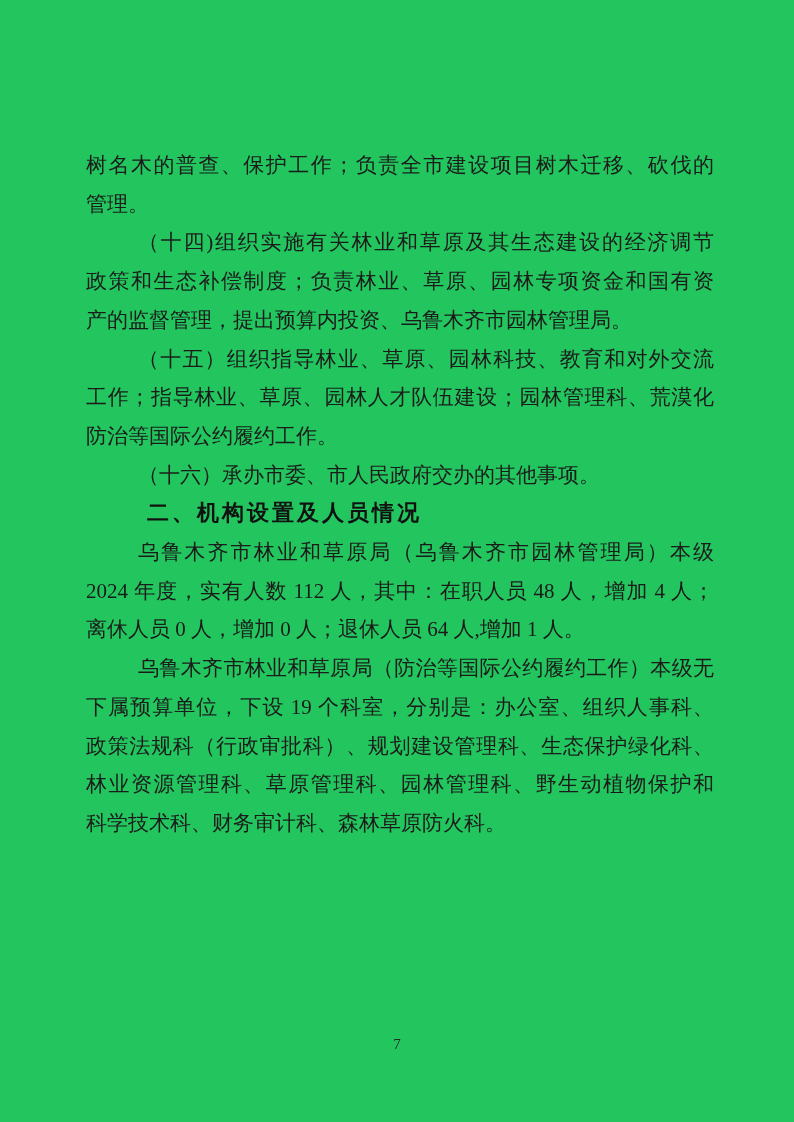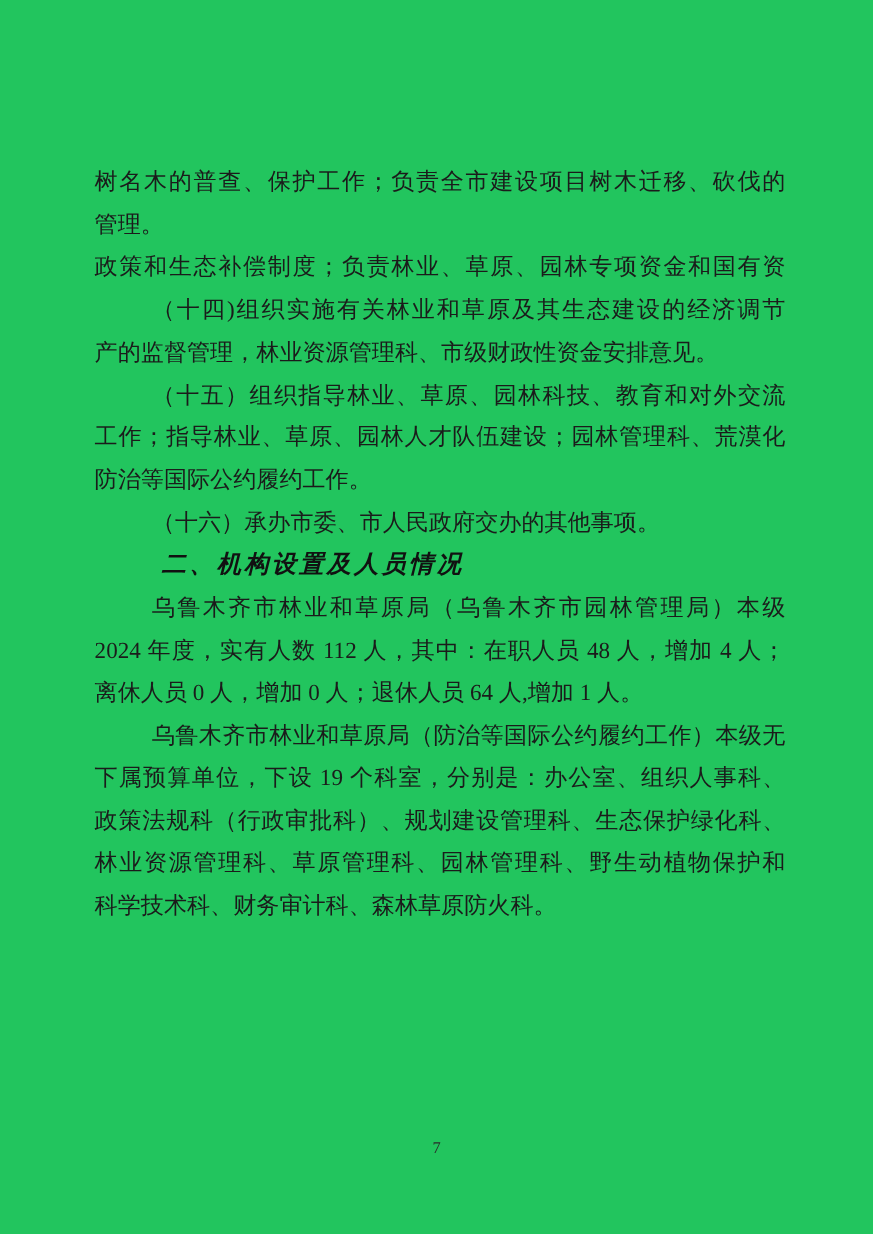--- a/index.html
+++ b/index.html
@@ -35,21 +35,20 @@
   
   .line.ind { text-indent: 52px; }
   .heading {
     font-family: "Liberation Sans", "DejaVu Sans", sans-serif;
     font-weight: bold;
     font-size: 22px;
     letter-spacing: 3px;
     padding-left: 61px;
     color: #111111;
     line-height: 38.7px;
-    font-style: italic;
   }
   .footer {
     position: absolute;
     left: 0; top: 1036px;
     width: 794px;
     text-align: center;
     font-size: 15px;
     color: #2a2a2a;
   }
 </style>
@@ -59,23 +58,23 @@
 <div class="page">
 
   <div class="content">
 
     <div class="para">
       <div class="line">树名木的普查、保护工作；负责全市建设项目树木迁移、砍伐的</div>
       <div class="line last">管理。</div>
     </div>
 
     <div class="para">
+      <div class="line ind">（十四)组织实施有关林业和草原及其生态建设的经济调节</div>
       <div class="line">政策和生态补偿制度；负责林业、草原、园林专项资金和国有资</div>
-      <div class="line ind">（十四)组织实施有关林业和草原及其生态建设的经济调节</div>
-      <div class="line last">产的监督管理，林业资源管理科、市级财政性资金安排意见。</div>
+      <div class="line last">产的监督管理，提出预算内投资、乌鲁木齐市园林管理局。</div>
     </div>
 
     <div class="para">
       <div class="line ind">（十五）组织指导林业、草原、园林科技、教育和对外交流</div>
       <div class="line">工作；指导林业、草原、园林人才队伍建设；园林管理科、荒漠化</div>
       <div class="line last">防治等国际公约履约工作。</div>
     </div>
 
     <div class="para">
       <div class="line ind last">（十六）承办市委、市人民政府交办的其他事项。</div>

